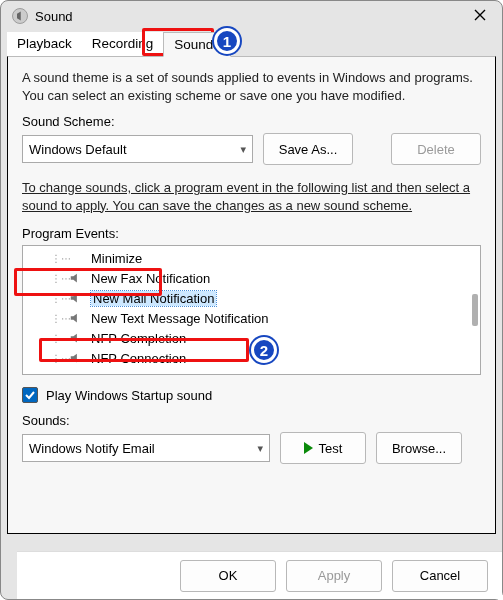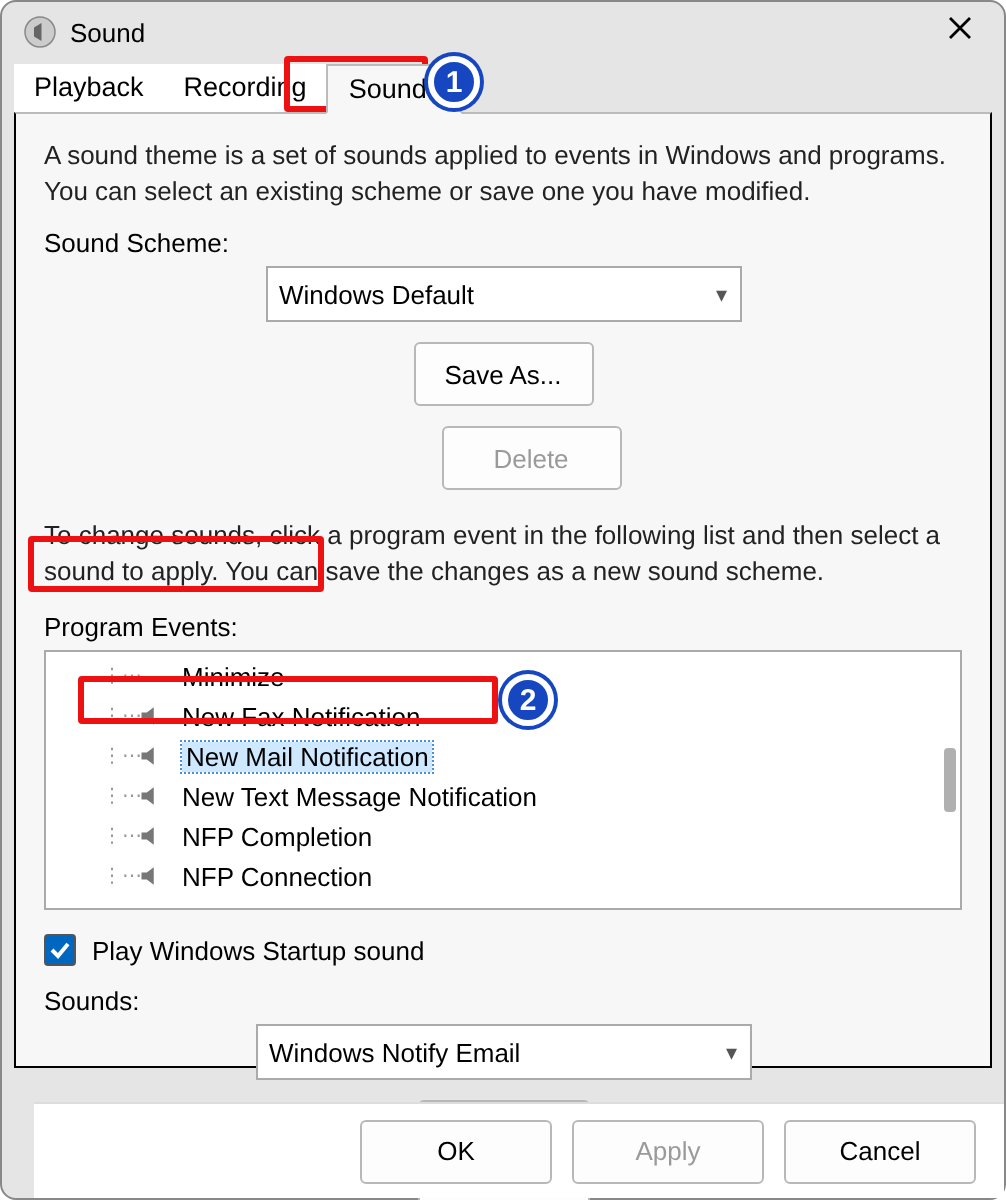--- a/index.html
+++ b/index.html
@@ -56,21 +56,21 @@
     margin: 0 6px 6px 6px;
     border: 1px solid #000000;
     border-top: 1px solid #bbb;
     background: #f7f7f7;
     height: 478px;
     padding: 12px 14px;
     position: relative;
   }
   .desc { line-height: 1.35; color: #222; }
   .section-label { margin-top: 10px; }
-  .row { display: flex; gap: 10px; margin-top: 4px; align-items: center; flex-direction: column; }
+  .row { display: flex; gap: 10px; margin-top: 4px; align-items: center; }
   select, .combo {
     height: 28px; border: 1px solid #aaa; background: #fff;
     font: inherit; padding: 2px 6px;
     display: flex; align-items: center; justify-content: space-between;
   }
   .combo .caret { font-size: 11px; color: #555; }
   .btn {
     height: 32px; min-width: 80px;
     border: 1px solid #b8b8b8; background: #fdfdfd;
     font: inherit; border-radius: 3px;
@@ -182,21 +182,21 @@
         <span class="caret">▾</span>
       </div>
       <button class="btn" style="min-width:90px;">
           <span>Save As...</span>
         </button>
       <button class="btn disabled" style="min-width:90px;margin-left:28px;">
           <span>Delete</span>
         </button>
     </div>
 
-    <div class="desc" style="margin-top:14px;">To change sounds, click a program event in the following list and then select a sound to apply.  You can save the changes as a new sound scheme.</div>
+    <div class="desc" style="margin-top:14px;text-decoration:underline;">To change sounds, click a program event in the following list and then select a sound to apply.  You can save the changes as a new sound scheme.</div>
 
     <div class="section-label" style="margin-top:12px;">Program Events:</div>
 
     <div class="listbox">
       <div class="list-inner" id="events-container">
           <div class="li">
             <span class="tree-glyph">⋮⋯</span>
             <span class="spk"></span>
             <span class="label">Minimize</span>
           </div>

